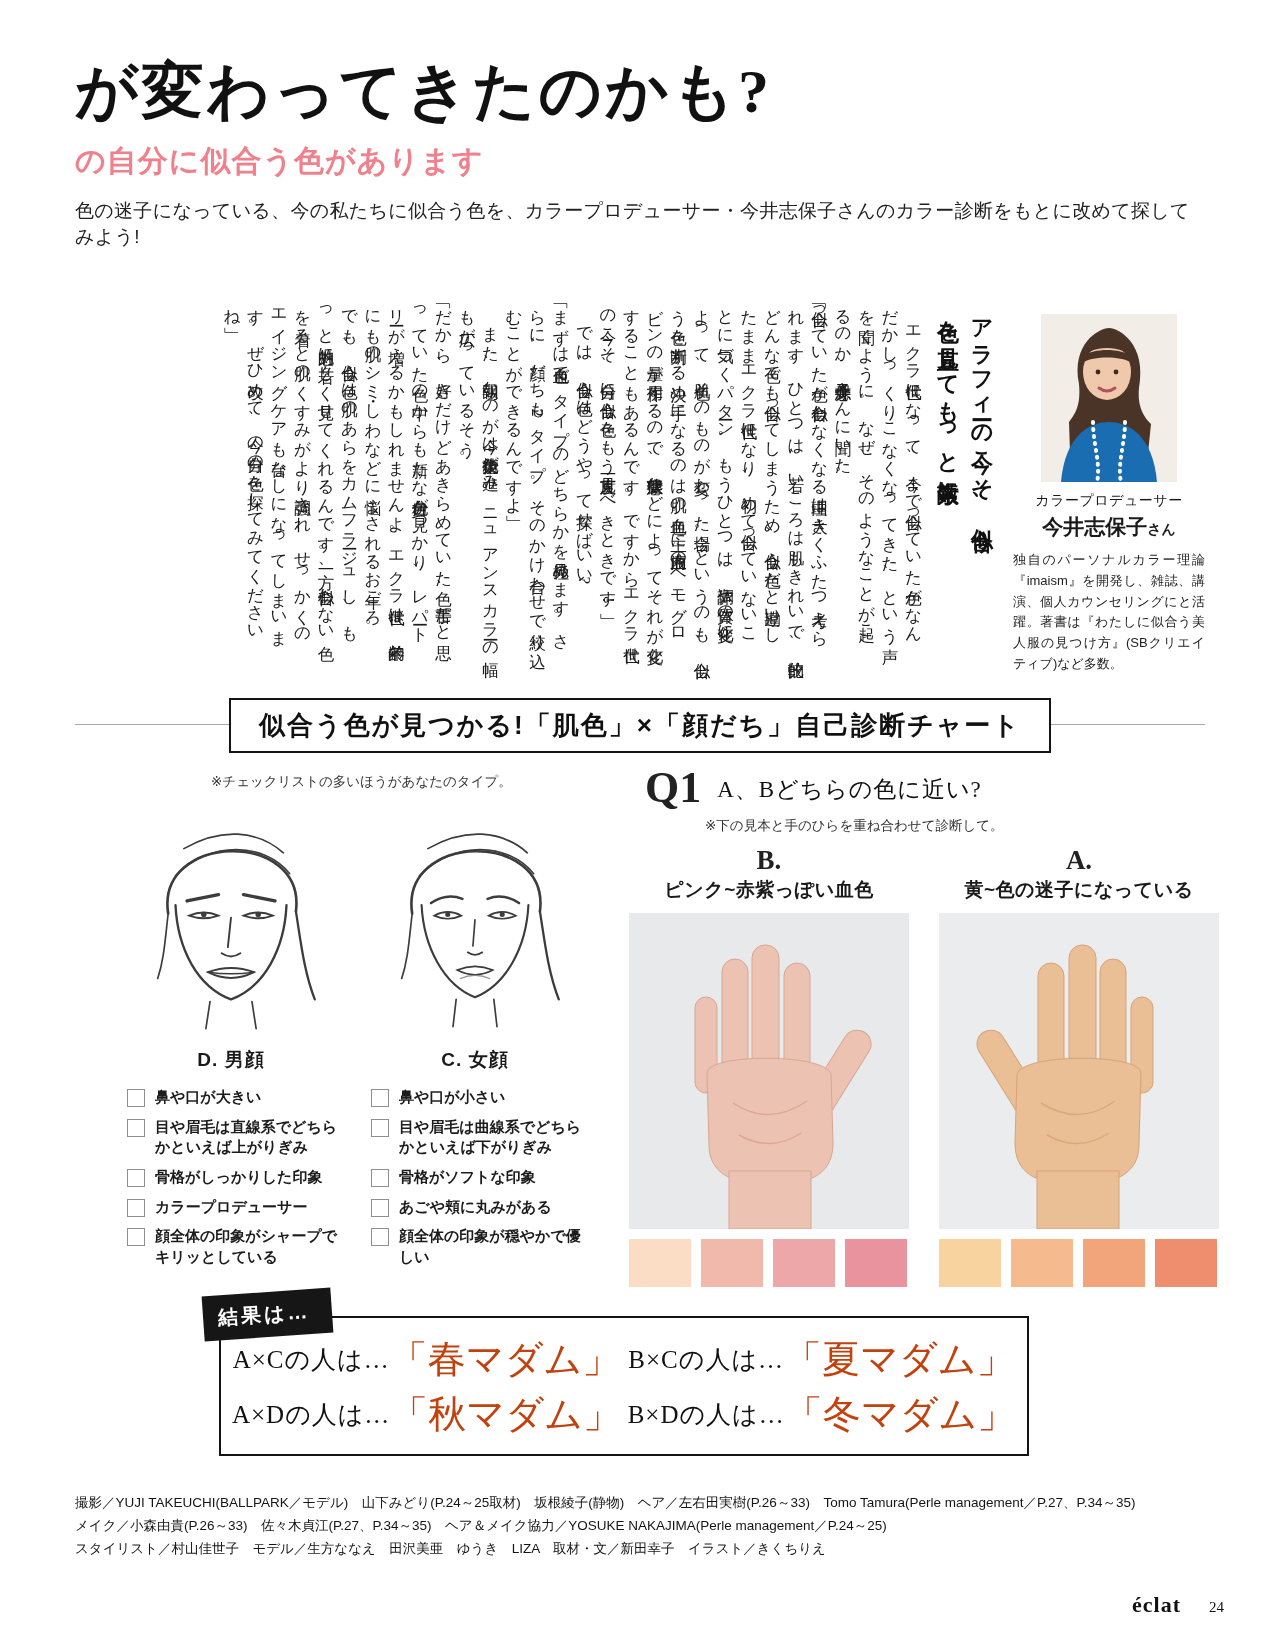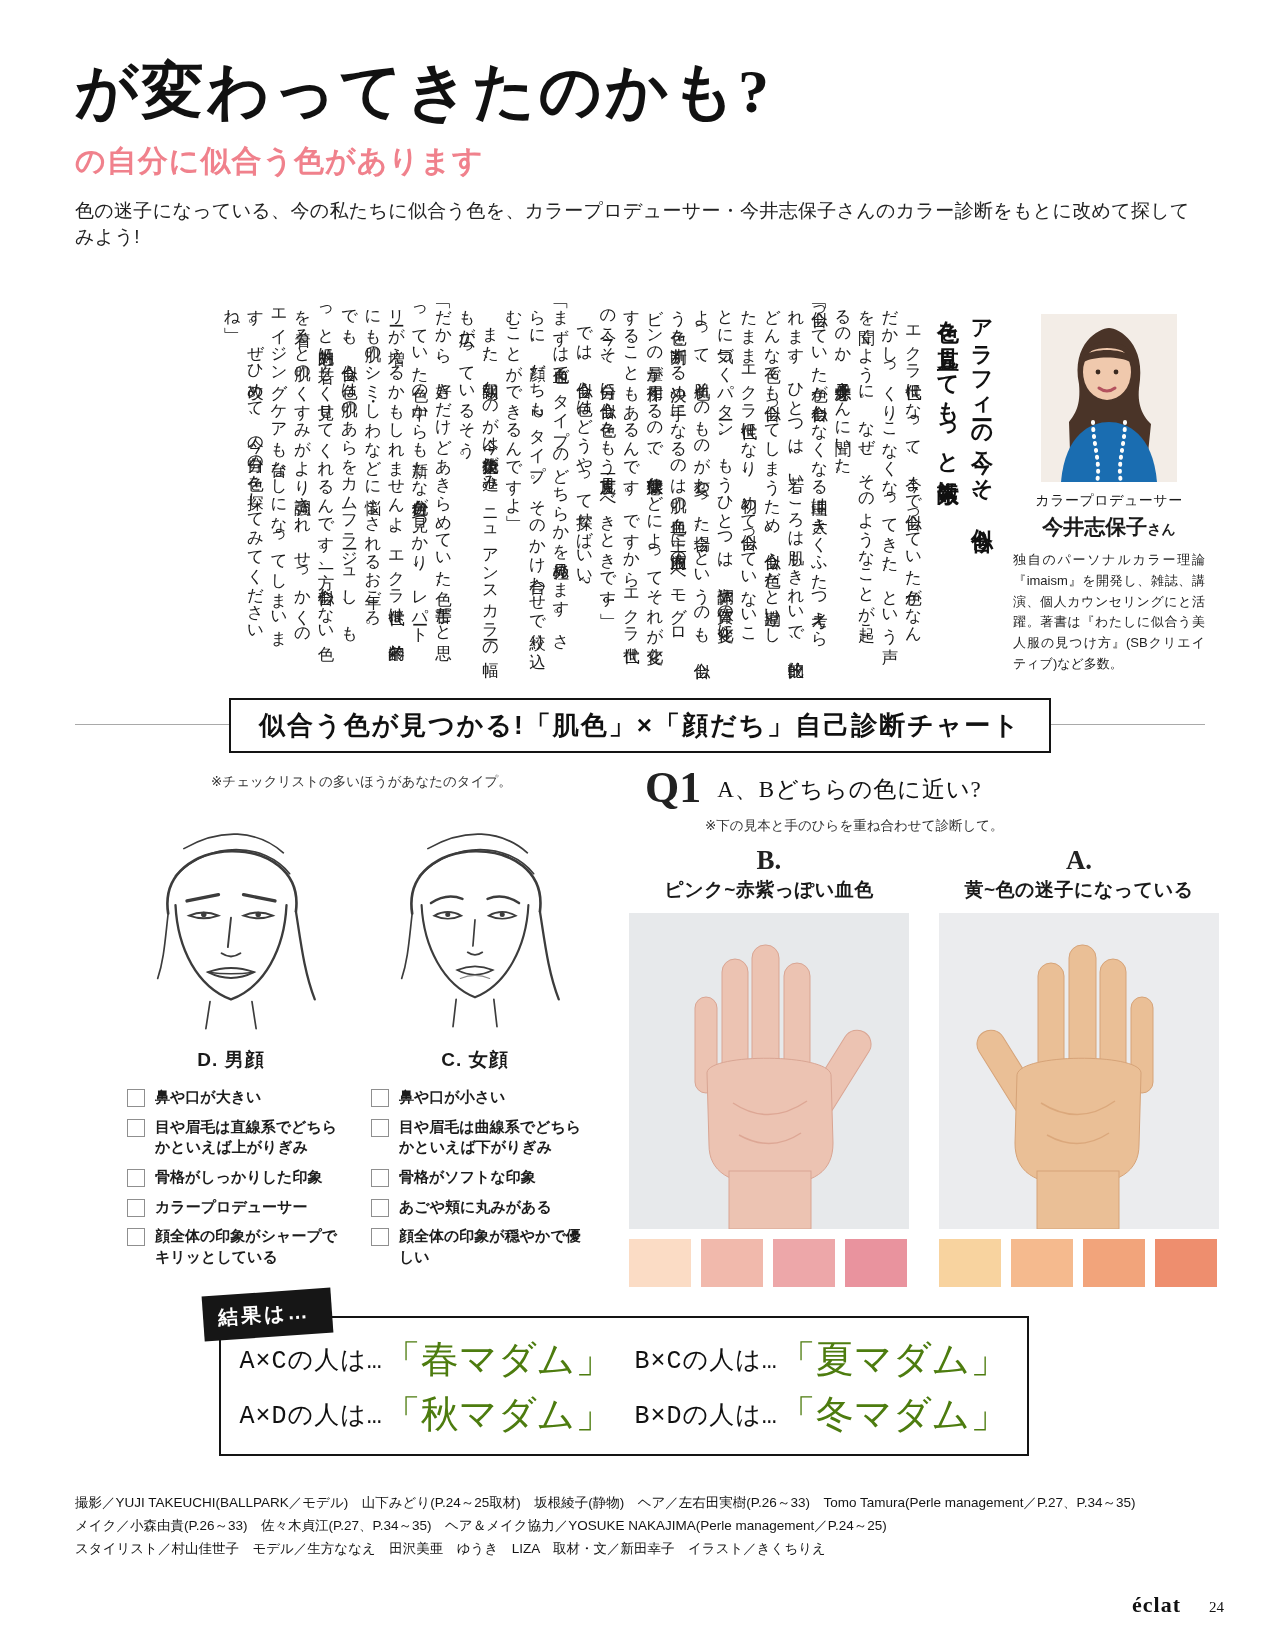--- a/index.html
+++ b/index.html
@@ -64,23 +64,23 @@
   .hand-photo{display:block;}
   .swatches{display:flex;gap:10px;margin-top:10px;}
   .swatch{width:62px;height:48px;}
 
   
   .results{position:absolute;left:203px;top:1290px;width:830px;}
   .results-tag{position:absolute;left:0;top:2px;background:#161616;color:#fff;font-size:20px;font-weight:bold;
                padding:9px 22px 9px 15px;transform:rotate(-4deg);letter-spacing:3px;z-index:2;}
   .results-box{margin:26px 0 0 16px;width:790px;border:2px solid #141414;background:#fff;padding:16px 8px 14px;}
   .results-grid{display:grid;grid-template-columns:1fr 1fr;row-gap:4px;justify-items:center;align-items:center;}
-  .result-cell{font-family:Liberation Mono, monospace;display:flex;align-items:center;white-space:nowrap;}
+  .result-cell{font-family:Liberation Serif, serif;display:flex;align-items:center;white-space:nowrap;}
   .result-combo{font-size:25px;letter-spacing:1px;color:#111;}
-  .result-name{font-size:38px;letter-spacing:0px;color:#4d7c0f;}
+  .result-name{font-size:38px;letter-spacing:0px;color:#c2410c;}
 
   
   .credits{position:absolute;left:75px;top:1492px;width:1140px;font-size:13.5px;line-height:1.7;color:#151515;}
   .credits p{margin:0;}
   .footer{position:absolute;right:88px;top:1586px;display:flex;align-items:baseline;gap:28px;}
   .logo{font-family:"Liberation Serif","DejaVu Serif",serif;font-size:22px;font-weight:bold;letter-spacing:1px;color:#111;margin-top:6px;}
   .page-num{font-family:"Liberation Serif","DejaVu Serif",serif;font-size:15px;color:#111;}
 </style>
 </head>
 <body>

